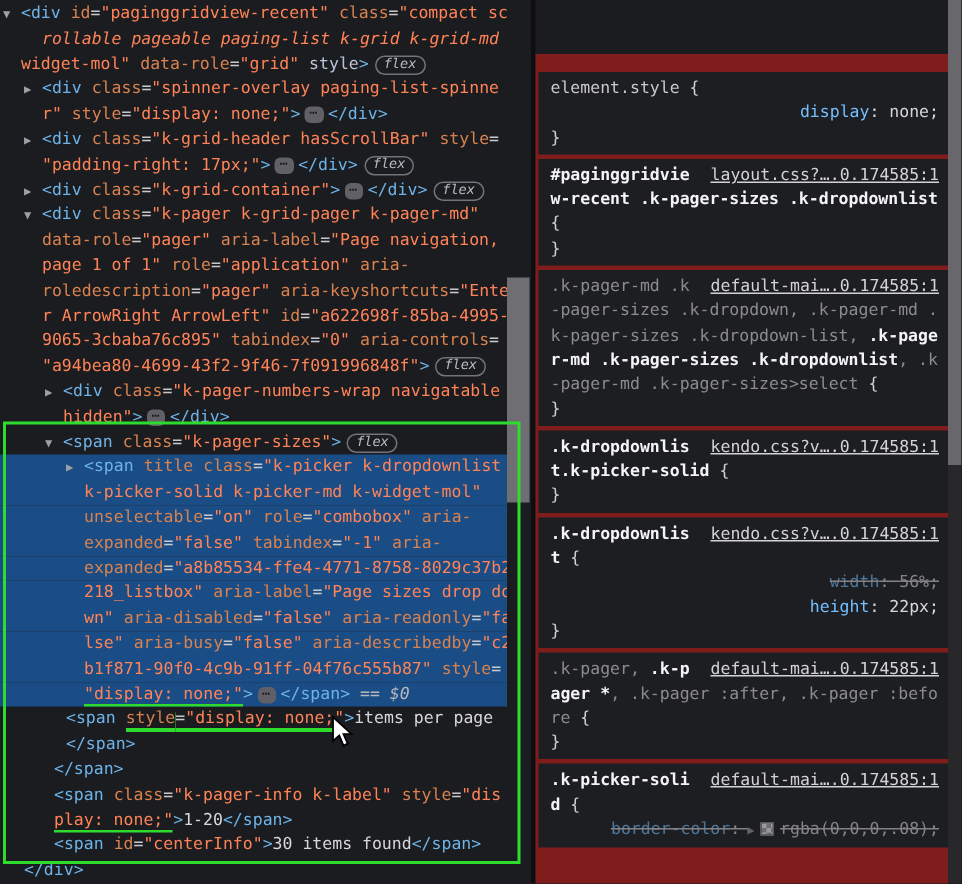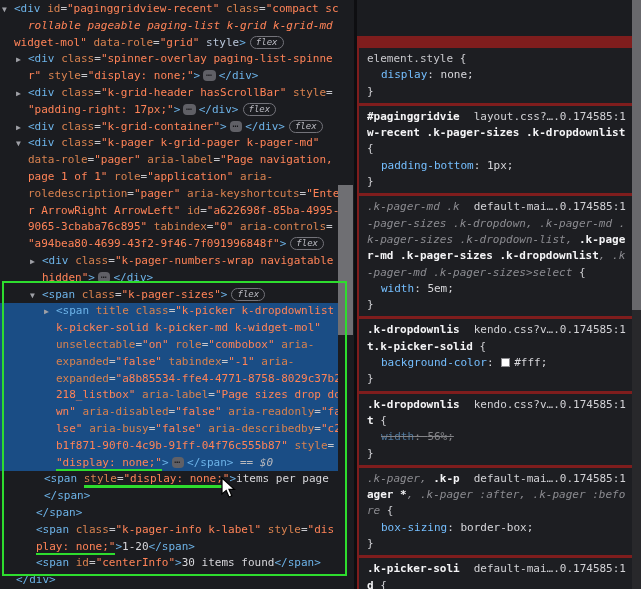--- a/index.html
+++ b/index.html
@@ -30,24 +30,24 @@
   #markup-scroll-thumb{position:absolute;left:338px;top:185px;width:15px;height:150px;background:#6f6f73;}
   #rules-scroll-track{position:absolute;left:632px;top:0;width:9px;height:589px;background:#28282b;}
   #rules-scroll-thumb{position:absolute;left:632px;top:0;width:9px;height:310px;background:#68686c;}
 
   
   #rules-panel{position:absolute;left:357px;top:0;width:275px;height:589px;background:#7f1d1d;
                overflow:hidden;padding:12px 0 0 2px;box-sizing:border-box;margin-top:36px;}
   .rule{background:#1d1e22;margin-bottom:3px;padding:3px 6px 3px 8px;line-height:16.3px;}
   .sel-line{word-break:break-all;color:#cfcfd3;}
   .sm{color:#f4f4f6;font-weight:bold;}
-  .sg{color:#8b8b90;font-style:italic;}
+  .sg{color:#8b8b90;}
   .se{color:#c9c9cd;}
-  .rule-link{float:right;color:#d3d3d7;margin-left:8px;}
-  .decl{padding-left:30px;text-indent:-16px;color:#d7d7db;}
+  .rule-link{float:right;color:#d3d3d7;text-decoration:underline;margin-left:8px;}
+  .decl{padding-left:30px;text-indent:-16px;color:#d7d7db;text-align:right;}
   .pname{color:#75bfff;}
   .struck{text-decoration:line-through;opacity:.55;}
   .arrow{color:#9a9a9e;font-size:8px;margin:0 3px;font-style:normal;text-decoration:none;display:inline-block;}
   .sw{display:inline-block;width:9px;height:9px;margin:0 4px 0 1px;vertical-align:-1px;
       border:1px solid #8a8a8e;box-sizing:border-box;}
   .sw-checker{background:#fff;
       background-image:linear-gradient(45deg,#a9a9a9 26%,transparent 26%,transparent 74%,#a9a9a9 74%),
                        linear-gradient(45deg,#a9a9a9 26%,transparent 26%,transparent 74%,#a9a9a9 74%);
       background-size:6px 6px;background-position:0 0,3px 3px;}
   .rbrace{color:#cfcfd3;}
@@ -104,41 +104,38 @@
 
 <div id="rules-panel">
   <div id="rules-list">
       <div class="rule">
         <div class="sel-line"><span class="se">element.style</span><span class="rbrace"> {</span></div>
         <div class="decl"><span class="pname">display</span><span>: </span><span>none;</span></div>
         <div class="rbrace">}</div>
       </div>
       <div class="rule">
         <div class="sel-line"><span class="rule-link">layout.css?….0.174585:1</span><span class="sm">#paginggridview-recent .k-pager-sizes .k-dropdownlist</span><span class="rbrace"> {</span></div>
-        <div class="decl"><span class="pname">padding-bottom</span><span>: </span><span>1px;</span></div>
         <div class="rbrace">}</div>
       </div>
       <div class="rule">
         <div class="sel-line"><span class="rule-link">default-mai….0.174585:1</span><span class="sg">.k-pager-md .k-pager-sizes .k-dropdown, .k-pager-md .k-pager-sizes .k-dropdown-list, </span><span class="sm">.k-pager-md .k-pager-sizes .k-dropdownlist</span><span class="sg">, .k-pager-md .k-pager-sizes&gt;select</span><span class="rbrace"> {</span></div>
-        <div class="decl"><span class="pname">width</span><span>: </span><span>5em;</span></div>
         <div class="rbrace">}</div>
       </div>
       <div class="rule">
         <div class="sel-line"><span class="rule-link">kendo.css?v….0.174585:1</span><span class="sm">.k-dropdownlist.k-picker-solid</span><span class="rbrace"> {</span></div>
-        <div class="decl"><span class="pname">background-color</span><span>: </span><span class="sw" style="background: rgb(255, 255, 255);"></span><span>#fff;</span></div>
         <div class="rbrace">}</div>
       </div>
       <div class="rule">
         <div class="sel-line"><span class="rule-link">kendo.css?v….0.174585:1</span><span class="sm">.k-dropdownlist</span><span class="rbrace"> {</span></div>
         <div class="decl struck"><span class="pname">width</span><span>: </span><span>56%;</span></div>
+        <div class="decl"><span class="pname">height</span><span>: </span><span>22px;</span></div>
         <div class="rbrace">}</div>
       </div>
       <div class="rule">
         <div class="sel-line"><span class="rule-link">default-mai….0.174585:1</span><span class="sg">.k-pager, </span><span class="sm">.k-pager *</span><span class="sg">, .k-pager :after, .k-pager :before</span><span class="rbrace"> {</span></div>
-        <div class="decl"><span class="pname">box-sizing</span><span>: </span><span>border-box;</span></div>
         <div class="rbrace">}</div>
       </div>
       <div class="rule">
         <div class="sel-line"><span class="rule-link">default-mai….0.174585:1</span><span class="sm">.k-picker-solid</span><span class="rbrace"> {</span></div>
         <div class="decl struck"><span class="pname">border-color</span><span>: </span><span class="arrow">▶</span><span class="sw sw-checker"></span><span>rgba(0,0,0,.08);</span></div>
       </div>
     </div>
 </div>
 
 <div id="rules-scroll-track"></div>

